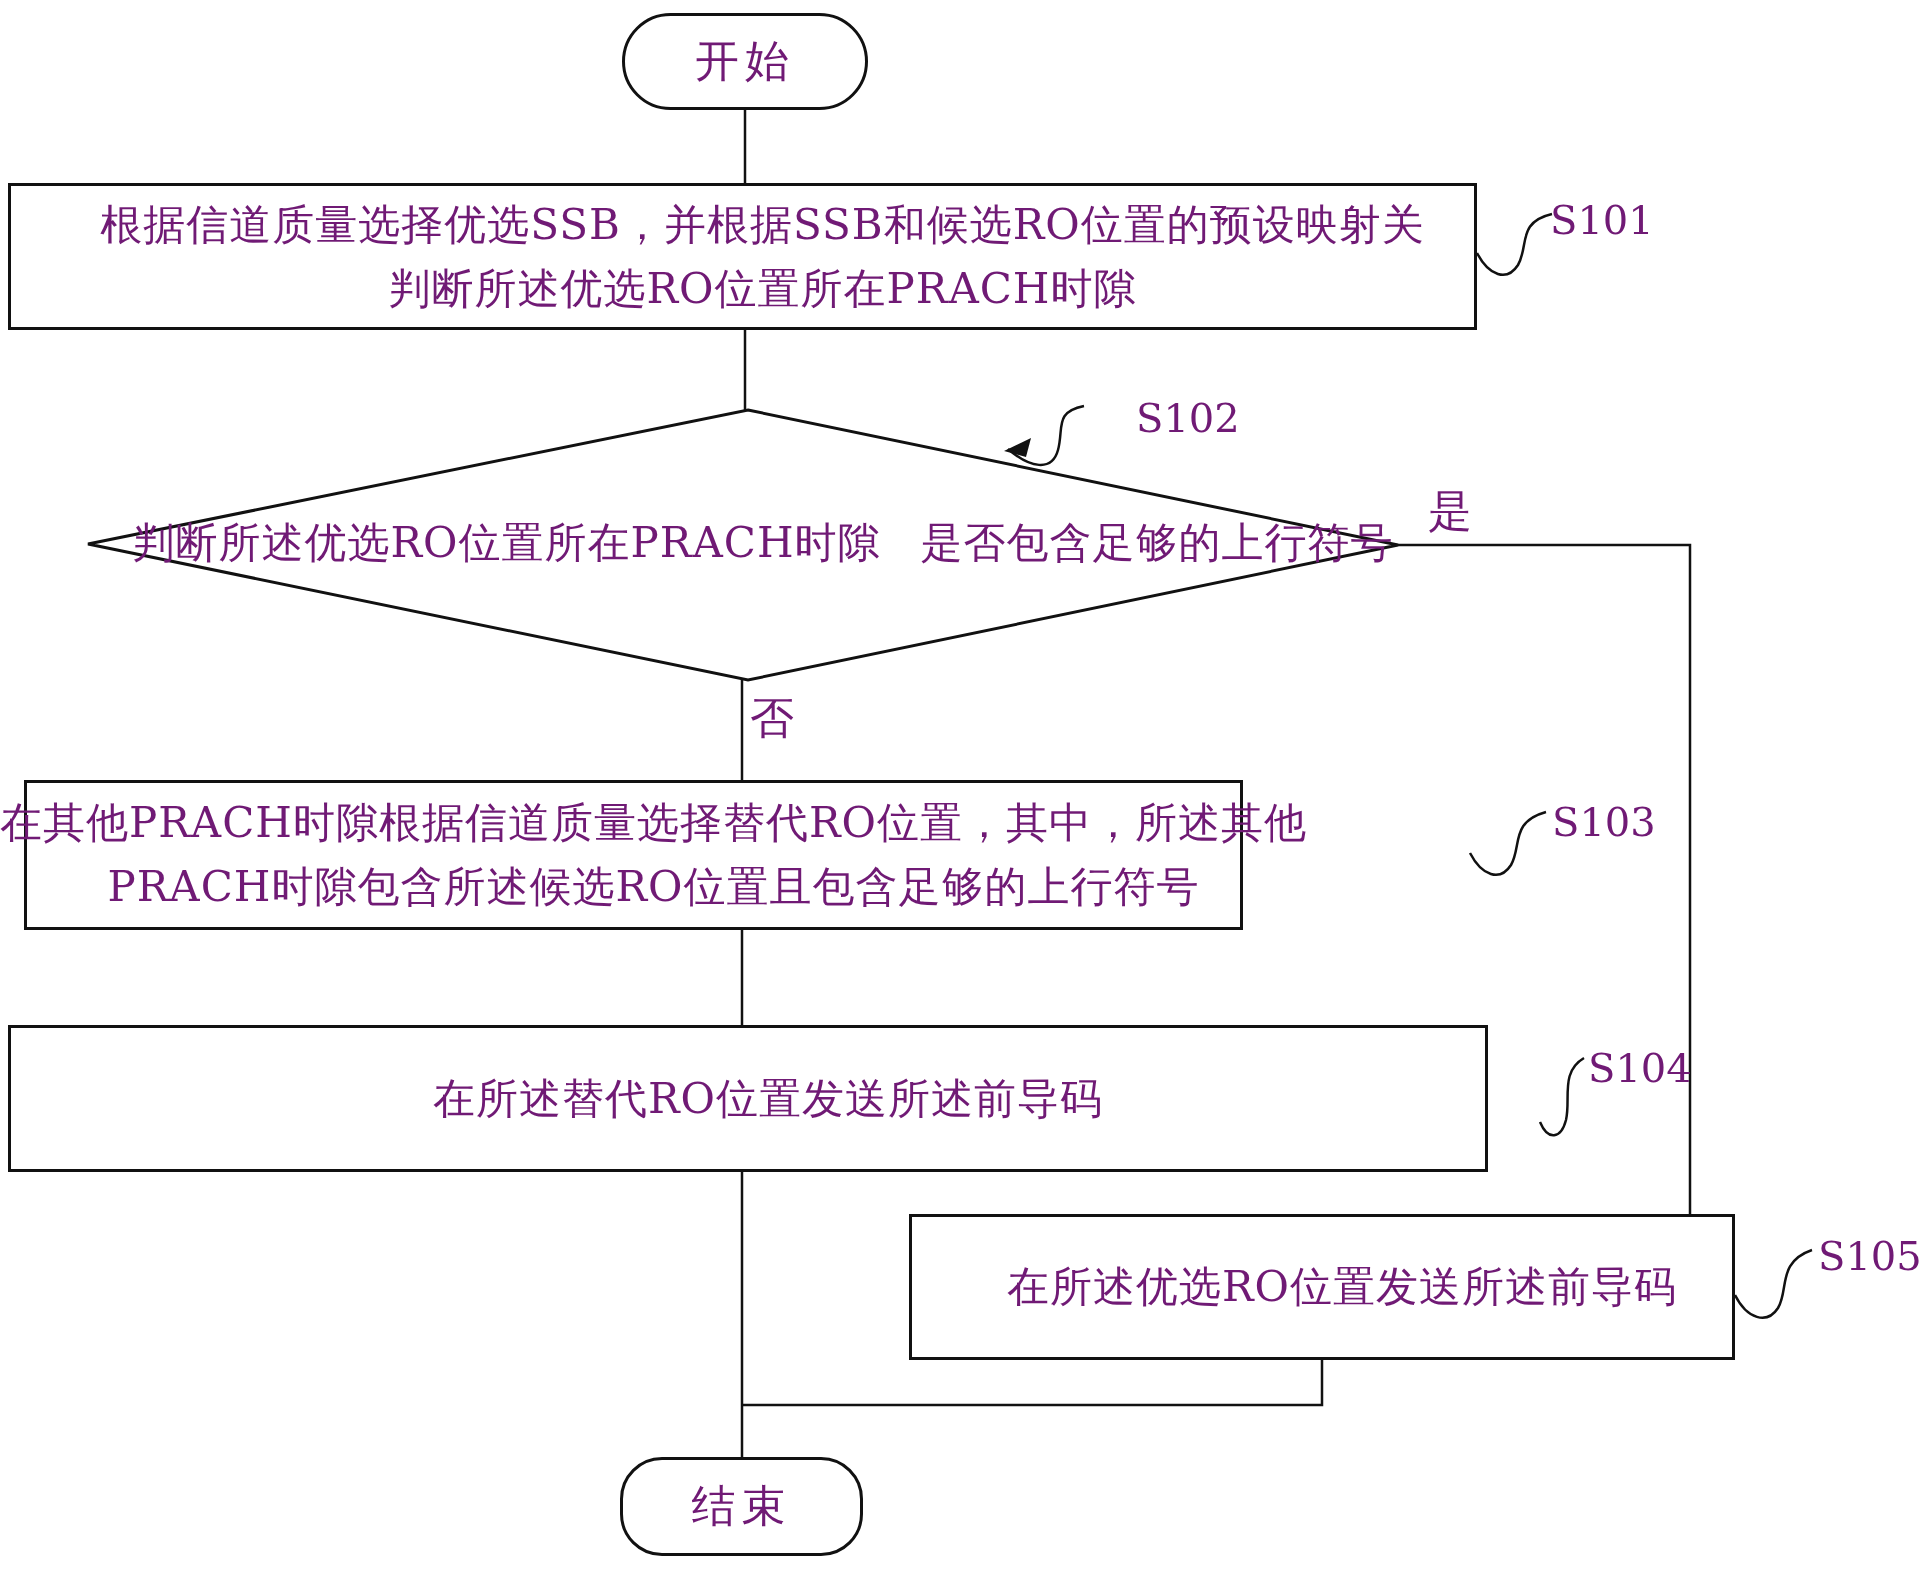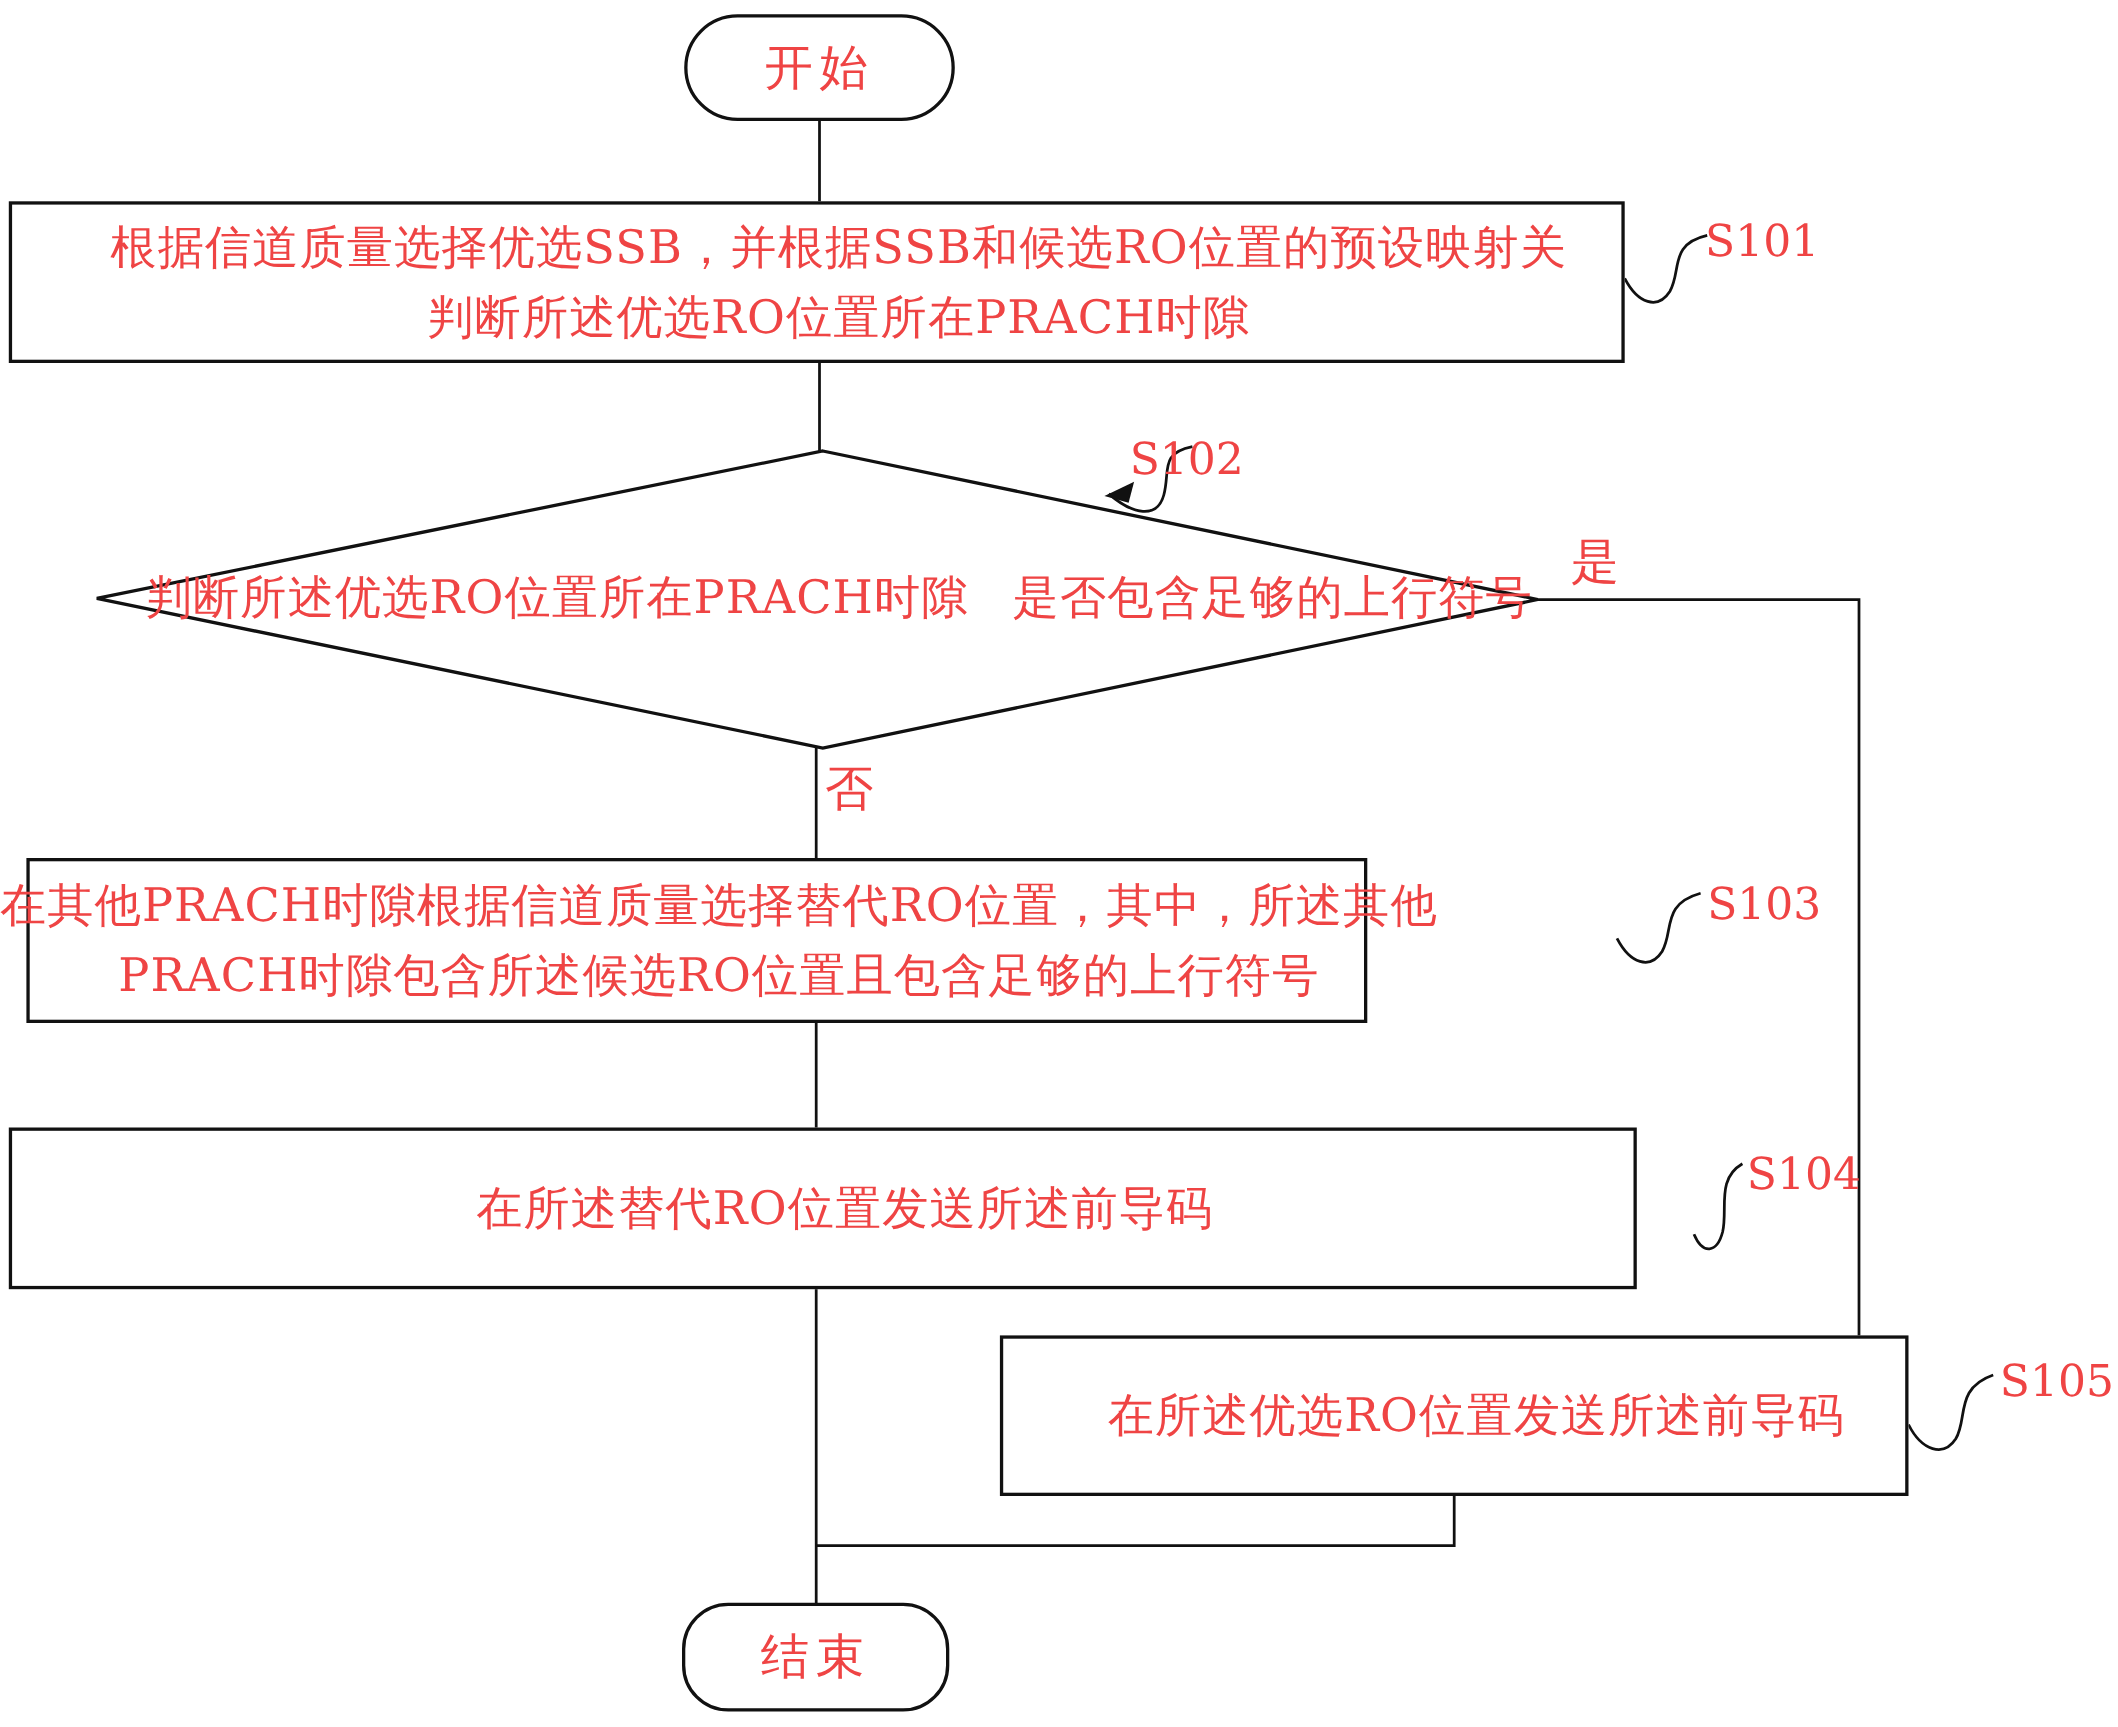--- a/index.html
+++ b/index.html
@@ -6,21 +6,21 @@
     margin: 0;
     padding: 0;
     background: #ffffff;
   }
   .canvas {
     position: relative;
     width: 1925px;
     height: 1570px;
     background: #ffffff;
     font-family: "DejaVu Serif", "Liberation Serif", serif;
-    color: #ef4444;
+    color: #701a75;
     overflow: hidden;
   }
   .connector-layer {
     position: absolute;
     left: 0;
     top: 0;
     width: 1925px;
     height: 1570px;
     z-index: 1;
   }
@@ -114,21 +114,21 @@
   <div class="node process" style="left:8px; top:183px; width:1469px; height:147px;">
     <span class="txtline">根据信道质量选择优选SSB，并根据SSB和候选RO位置的预设映射关</span>
     <span class="txtline">判断所述优选RO位置所在PRACH时隙</span>
   </div>
   <div class="step-label" style="left:1550px; top:200px;">S101</div>
 
   <div class="diamond-text" style="left:243px; top:478px; width:1000px; height:130px;">
     <span class="txtline">判断所述优选RO位置所在PRACH时隙</span>
     <span class="txtline">是否包含足够的上行符号</span>
   </div>
-  <div class="step-label" style="left:1027px; top:398px;">S102</div>
+  <div class="step-label" style="left:1136px; top:398px;">S102</div>
 
   <div class="branch-label" style="left:1428px; top:489px;">是</div>
   <div class="branch-label" style="left:750px; top:696px;">否</div>
 
   <div class="node process" style="left:24px; top:780px; width:1219px; height:150px;">
     <span class="txtline">在其他PRACH时隙根据信道质量选择替代RO位置，其中，所述其他</span>
     <span class="txtline">PRACH时隙包含所述候选RO位置且包含足够的上行符号</span>
   </div>
   <div class="step-label" style="left:1552px; top:802px;">S103</div>
 

